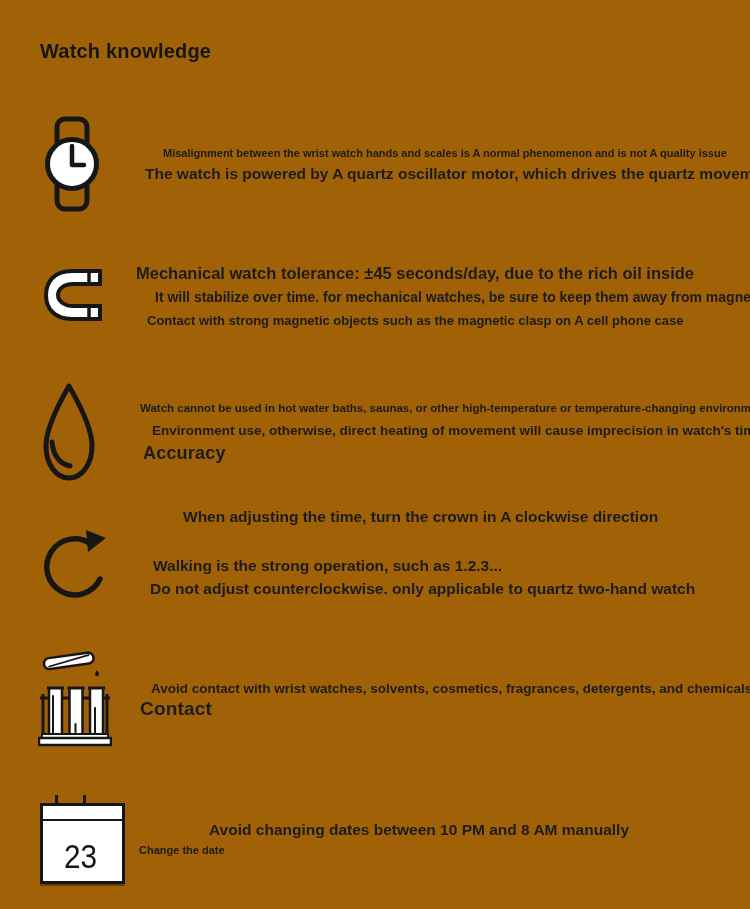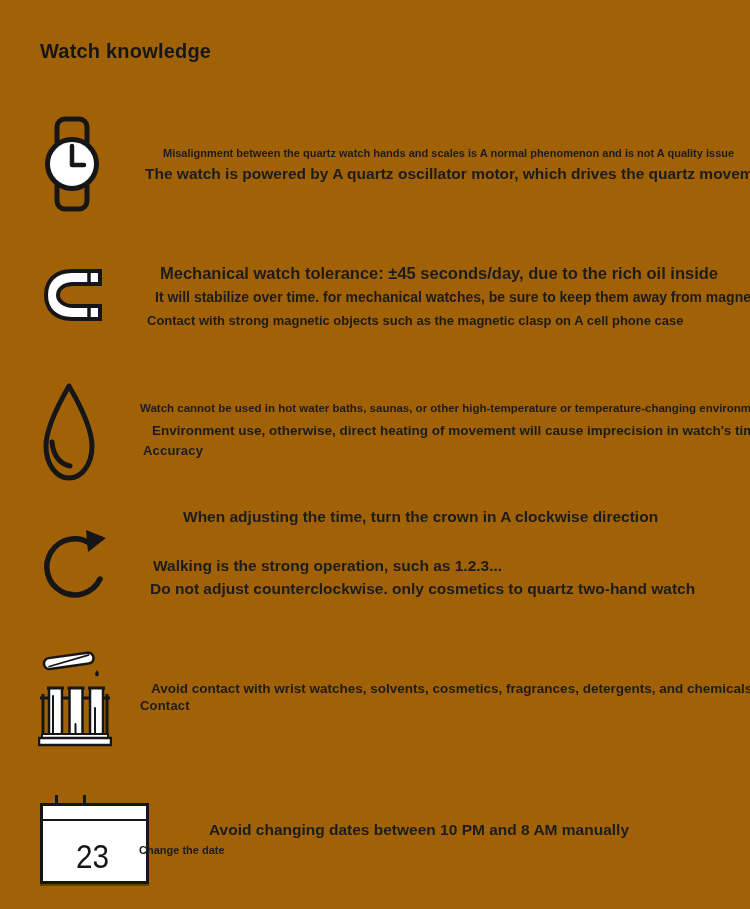--- a/index.html
+++ b/index.html
@@ -12,26 +12,26 @@
     font-size:20px;font-weight:700;letter-spacing:.2px;color:#161616;
   }
   .ln{position:absolute;white-space:nowrap;line-height:1.2;color:#1c1c1c;}
   .tiny-b {font-size:11px;  font-weight:700;}
   .small-sb{font-size:11.5px;font-weight:600;}
   .note-sb{font-size:13px;font-weight:600;}
   .body-sb{font-size:13.5px;font-weight:600;}
   .med-b {font-size:11px;font-weight:700;}
   .lg-b  {font-size:15.5px;font-weight:700;}
   .xl-b  {font-size:16.5px;font-weight:700;}
-  .head  {font-size:13px;font-weight:700;letter-spacing:.2px;}
-  .head2 {font-size:13px;font-weight:700;letter-spacing:.2px;}
+  .head  {font-size:18px;font-weight:700;letter-spacing:.2px;}
+  .head2 {font-size:19px;font-weight:700;letter-spacing:.2px;}
   .icon{position:absolute;}
   .icon svg{display:block;width:100%;height:100%;}
   
-  .calendar{position:absolute;left:40px;top:795px;width:85px;height:89px;padding-left:24px;}
+  .calendar{position:absolute;left:40px;top:795px;width:85px;height:89px;}
   .calendar .body{
     position:absolute;left:0;top:8px;right:0;bottom:0;
     border:3.5px solid #161616;background:#fff;box-shadow:0 2px 0 rgba(0,0,0,.35);
   }
   .calendar .hdr{position:absolute;left:0;right:0;top:13px;border-bottom:2.5px solid #161616;}
   .calendar .peg{position:absolute;top:0;width:3px;height:15px;background:#161616;}
   .calendar .peg.p1{left:15px;} .calendar .peg.p2{left:43px;}
   .calendar .date{
     position:absolute;left:0;right:4px;bottom:5px;text-align:center;
     font-size:33px;font-weight:400;color:#161616;transform:scaleX(.9);
@@ -45,33 +45,33 @@
   <h1 class="title">Watch knowledge</h1>
 
   <div>
     <div class="icon" style="left:44px;top:116px;width:56px;height:96px">
       <svg viewBox="0 0 56 96" xmlns="http://www.w3.org/2000/svg">
         <rect x="13" y="3" width="30" height="90" rx="8" fill="none" stroke="#161616" stroke-width="5"></rect>
         <circle cx="28" cy="48" r="24.5" fill="#ffffff" stroke="#161616" stroke-width="5"></circle>
         <path d="M28 30 V49 H40" fill="none" stroke="#161616" stroke-width="4.5" stroke-linecap="round" stroke-linejoin="round"></path>
       </svg>
     </div>
-    <div class="ln tiny-b" style="left:163px;top:147px">Misalignment between the quartz watch hands and scales is A normal phenomenon and is not A quality issue</div>
+    <div class="ln tiny-b" style="left:163px;top:147px">Misalignment between the wrist watch hands and scales is A normal phenomenon and is not A quality issue</div>
     <div class="ln lg-b" style="left:145px;top:165px">The watch is powered by A quartz oscillator motor, which drives the quartz movement</div>
   </div>
 
   <div>
     <div class="icon" style="left:42px;top:266px;width:62px;height:58px">
       <svg viewBox="0 0 62 58" xmlns="http://www.w3.org/2000/svg">
         <path d="M58 5 H30 C13 5 4 15 4 29 C4 43 13 53 30 53 H58 V40 H31 C22 40 16 35 16 29 C16 23 22 18 31 18 H58 Z" fill="#ffffff" stroke="#161616" stroke-width="4"></path>
         <line x1="47" y1="5" x2="47" y2="18" stroke="#161616" stroke-width="3.5"></line>
         <line x1="47" y1="40" x2="47" y2="53" stroke="#161616" stroke-width="3.5"></line>
       </svg>
     </div>
-    <div class="ln xl-b" style="left:160px;top:264px">Mechanical watch tolerance: ±45 seconds/day, due to the rich oil inside</div>
+    <div class="ln xl-b" style="left:136px;top:264px">Mechanical watch tolerance: ±45 seconds/day, due to the rich oil inside</div>
     <div class="ln med-b" style="left:155px;top:289px;font-size:14px">It will stabilize over time. for mechanical watches, be sure to keep them away from magnets</div>
     <div class="ln note-sb" style="left:147px;top:313px">Contact with strong magnetic objects such as the magnetic clasp on A cell phone case</div>
   </div>
 
   <div>
     <div class="icon" style="left:40px;top:382px;width:58px;height:100px">
       <svg viewBox="0 0 58 100" xmlns="http://www.w3.org/2000/svg">
         <path d="M29 4 C25 11 6 43 6 64 C6 82 16 96 29 96 C42 96 52 82 52 64 C52 43 33 11 29 4 Z" fill="none" stroke="#161616" stroke-width="5" stroke-linejoin="round"></path>
         <path d="M12 60 C13 72 19 82 30 84" fill="none" stroke="#161616" stroke-width="5" stroke-linecap="round"></path>
       </svg>
@@ -83,21 +83,21 @@
 
   <div>
     <div class="icon" style="left:40px;top:525px;width:70px;height:78px">
       <svg viewBox="0 0 70 78" xmlns="http://www.w3.org/2000/svg">
         <path d="M51 19 A28 28 0 1 0 60 54" fill="none" stroke="#161616" stroke-width="5.5" stroke-linecap="round"></path>
         <polygon points="46,5 66,13 48,27" fill="#161616"></polygon>
       </svg>
     </div>
     <div class="ln lg-b" style="left:183px;top:508px">When adjusting the time, turn the crown in A clockwise direction</div>
     <div class="ln lg-b" style="left:153px;top:557px">Walking is the strong operation, such as 1.2.3...</div>
-    <div class="ln lg-b" style="left:150px;top:580px">Do not adjust counterclockwise. only cosmetics to quartz two-hand watch</div>
+    <div class="ln lg-b" style="left:150px;top:580px">Do not adjust counterclockwise. only applicable to quartz two-hand watch</div>
   </div>
 
   <div>
     <div class="icon" style="left:38px;top:650px;width:74px;height:98px">
       <svg viewBox="0 0 74 98" xmlns="http://www.w3.org/2000/svg">
         <g transform="rotate(-8 12 14)">
           <rect x="6" y="8" width="50" height="11" rx="5.5" fill="#ffffff" stroke="#161616" stroke-width="2.5"></rect>
           <line x1="10" y1="16.5" x2="52" y2="10.5" stroke="#161616" stroke-width="1.8"></line>
         </g>
         <path d="M59 20 c2.5 3.5 2.5 5.5 0 6.5 c-2.5 -1 -2.5 -3 0 -6.5" fill="#161616"></path>

